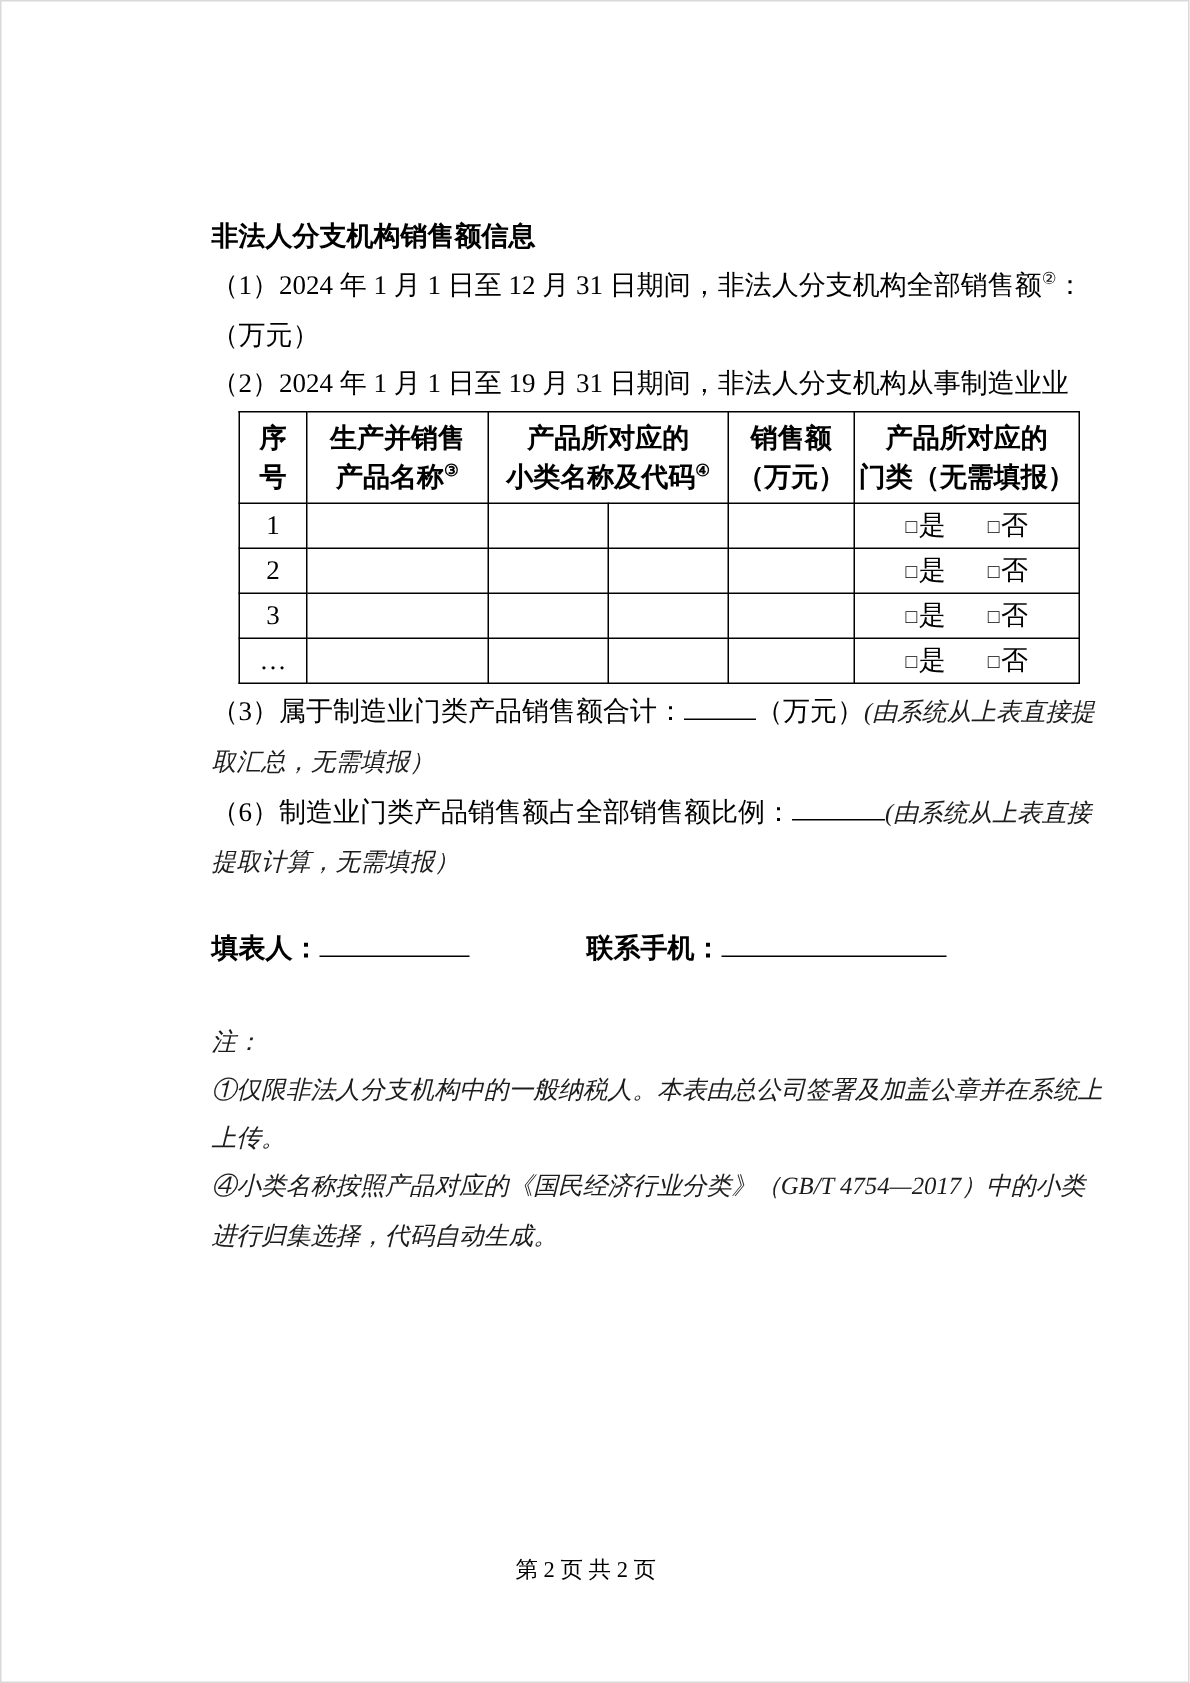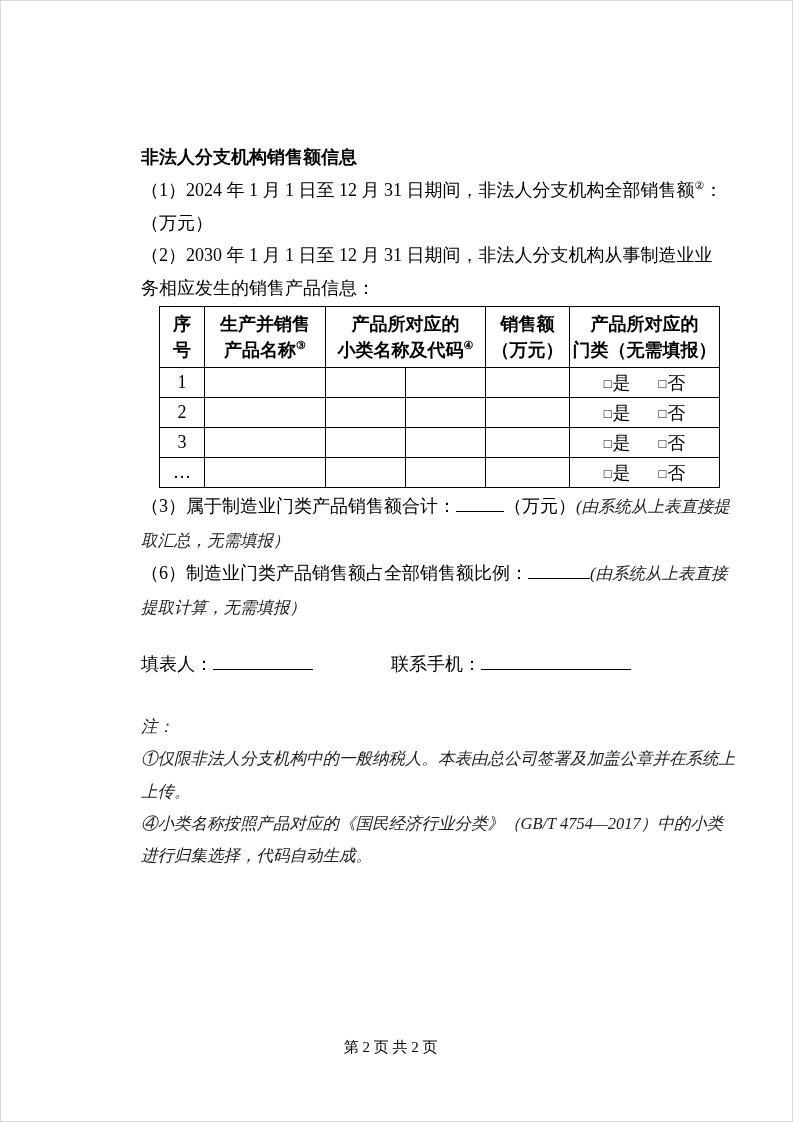--- a/index.html
+++ b/index.html
@@ -59,21 +59,21 @@
   }
   .blank-total { width:48px; }
   .blank-ratio { width:62px; }
   .blank-name  { width:100px; }
   .blank-phone { width:150px; }
   .bold { font-weight:normal; }
   .kaiti {
     font-style:italic; font-weight:normal; font-size:16.5px; color:#1c1c1c;
   }
   .filler-row {
-    margin-top:24px; font-size:18px; font-weight:normal; line-height:33px;
+    margin-top:24px; font-size:18px; font-weight:bold; line-height:33px;
   }
   .phone-group { margin-left:78px; }
   .notes {
     margin-top:30px; font-size:16.5px; line-height:32.3px;
     font-style:italic; color:#1c1c1c;
   }
   .notes p { margin:0; }
   .footer {
     position:absolute; left:0; right:12px; top:1036px;
     text-align:center; font-size:15px; line-height:20px;
@@ -83,21 +83,21 @@
 </head>
 <body>
 
 <div class="page">
   <div class="content">
 
     <p class="heading">非法人分支机构销售额信息</p>
 
     <p class="body-para"><span>（1）2024 年 1 月 1 日至 12 月 31 日期间，非法人分支机构全部销售额</span><sup class="circ">②</sup><span>：</span><br><span>（万元）</span></p>
 
-    <p class="body-para"><span>（2）2030 年 1 月 1 日至 12 月 31 日期间，非法人分支机构从事制造业业</span><br><span>务相应发生的销售产品信息：</span></p>
+    <p class="body-para"><span>（2）2024 年 1 月 1 日至 19 月 31 日期间，非法人分支机构从事制造业业</span><br></p>
 
     <table class="sales-table">
       <colgroup>
         <col class="c-seq">
           <col class="c-prod">
           <col class="c-cat">
           <col class="c-code">
           <col class="c-sales">
           <col class="c-manu">
       </colgroup>

